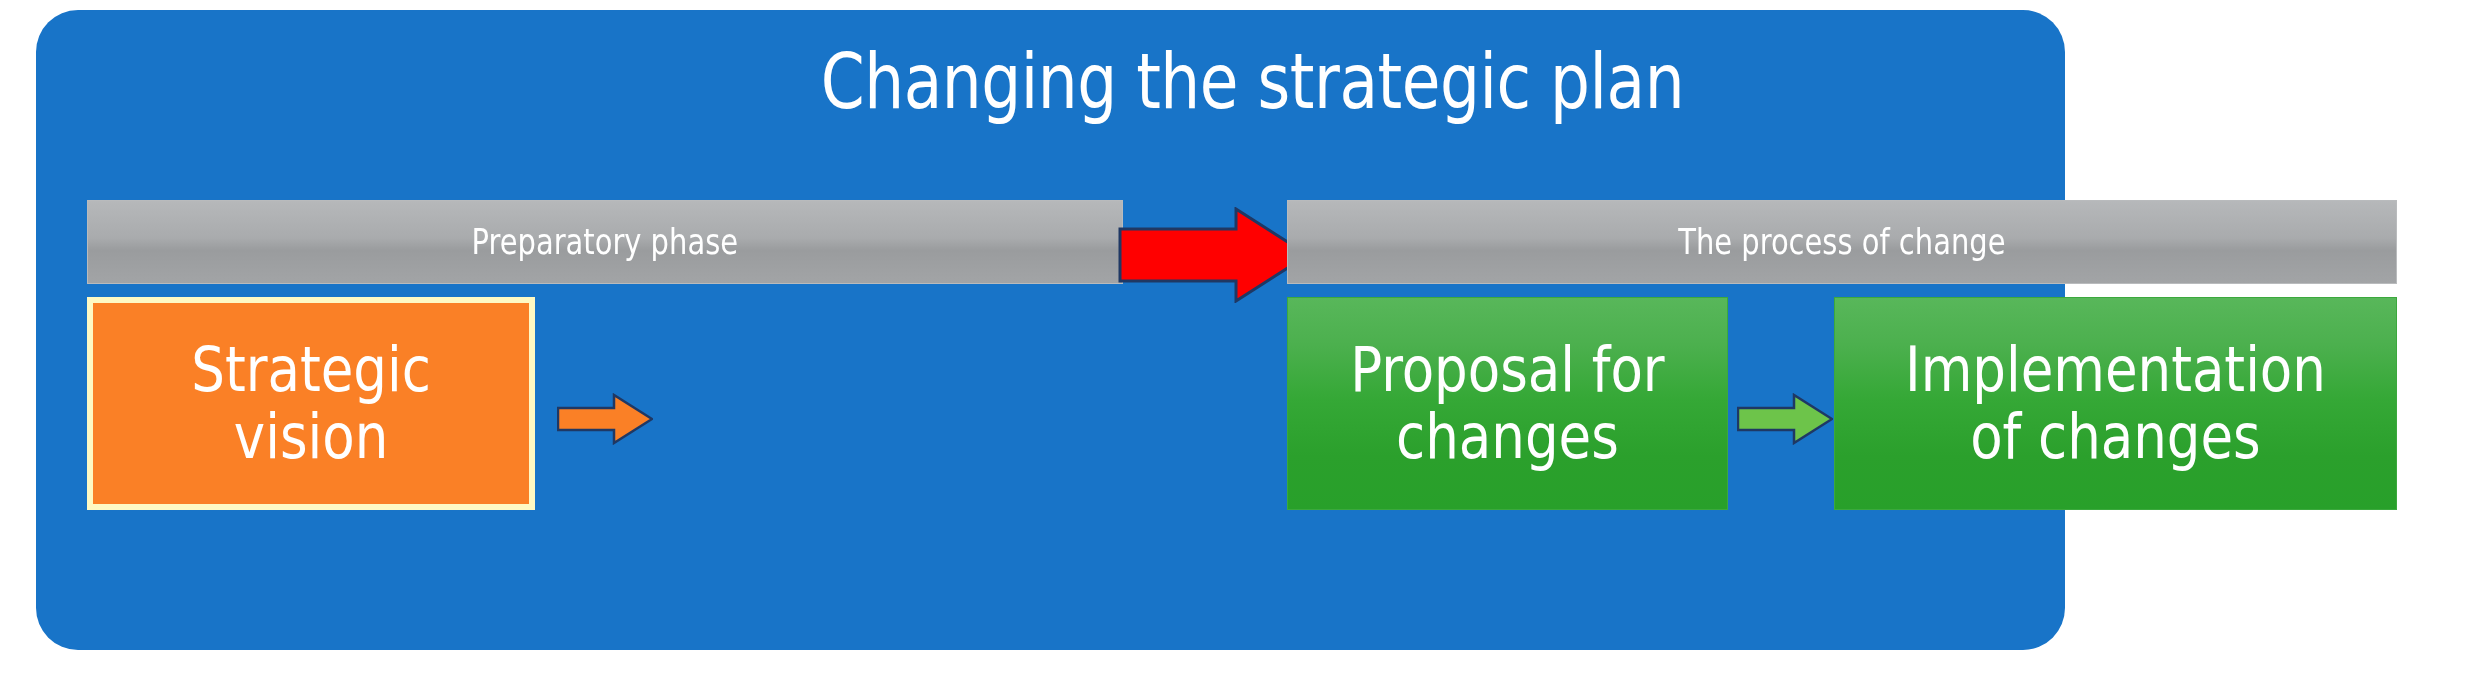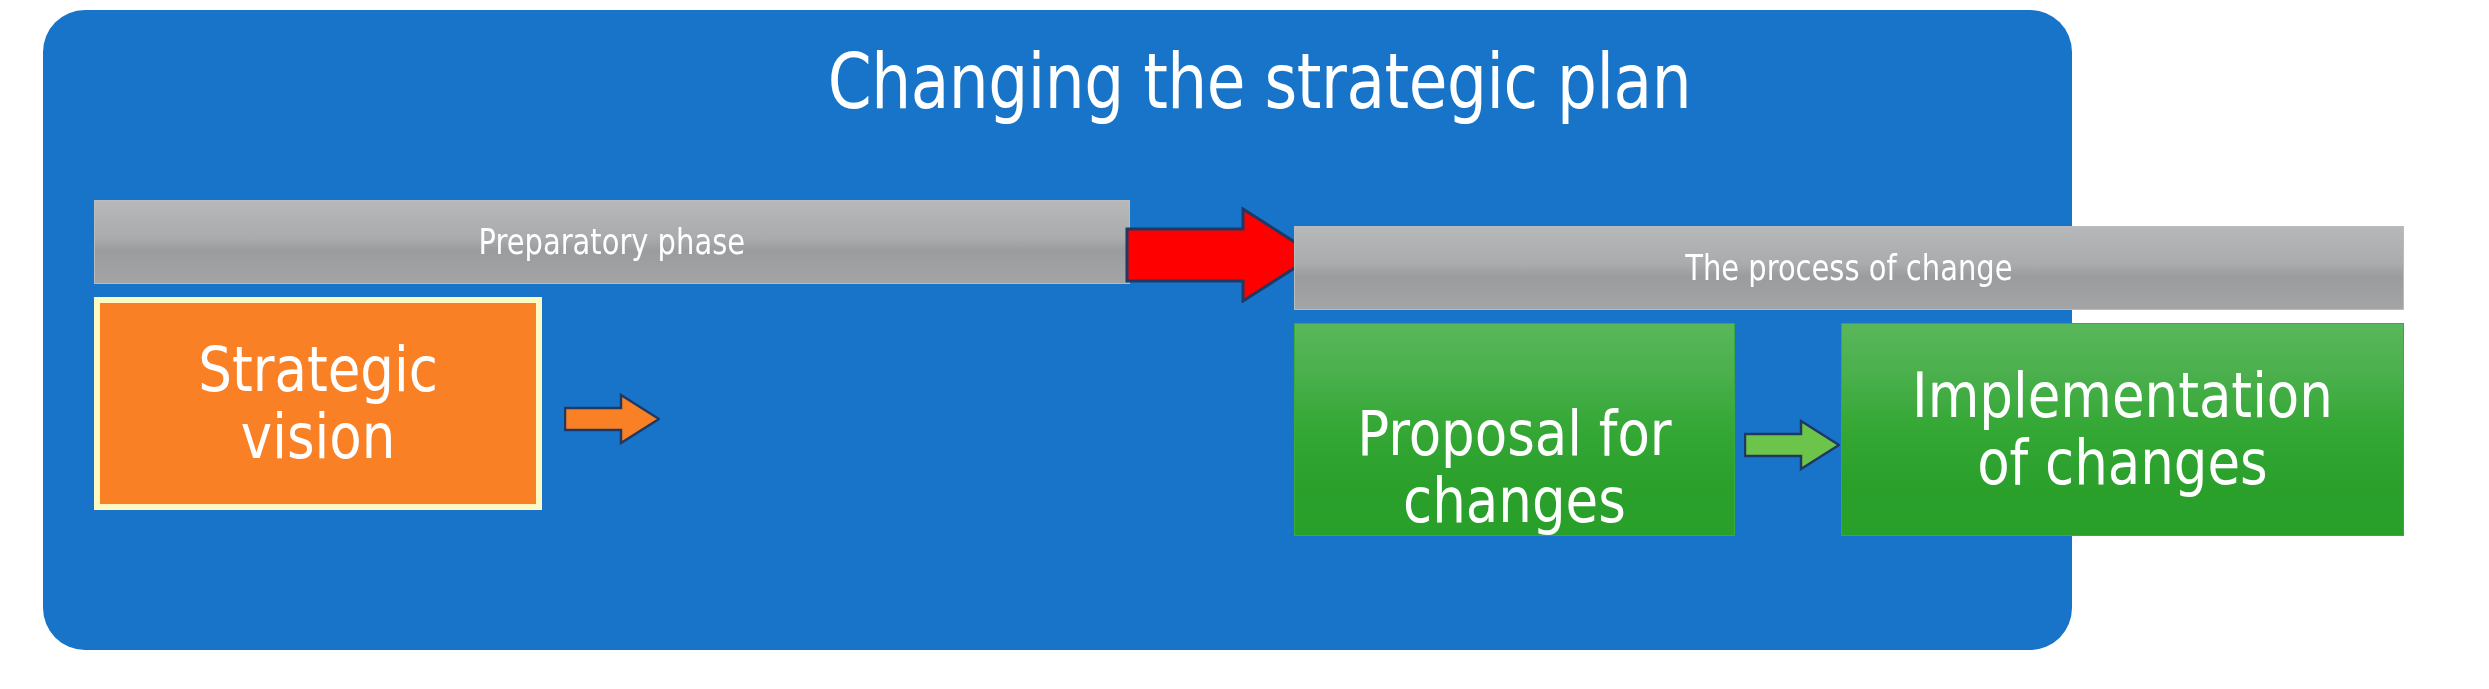--- a/index.html
+++ b/index.html
@@ -19,21 +19,21 @@
     position: absolute;
     left: 0; top: 0;
     width: 2489px;
     height: 689px;
     background: #ffffff;
   }
 
   
   .blue-panel {
     position: absolute;
-    left: 43px;
+    left: 36px;
     top: 10px;
     width: 2029px;
     height: 640px;
     background: #1874c8;
     border-radius: 42px;
     box-sizing: border-box;
   }
 
   
   .diagram-title {
@@ -51,21 +51,21 @@
     white-space: nowrap;
     transform: scaleX(0.92);
     transform-origin: center top;
   }
 
   
   .phase-group {
     position: absolute;
   }
   .phase-group.left  { left: 51px;  top: 190px; width: 992px;  height: 310px; padding-left: 44px; }
-  .phase-group.right { left: 1251px; top: 190px; width: 1110px; height: 310px; margin-top: 26px; }
+  .phase-group.right { left: 1251px; top: 190px; width: 1110px; height: 310px; }
 
   .phase-header {
     position: absolute;
     left: 0;
     top: 0;
     width: 100%;
     height: 84px;
     background: linear-gradient(to bottom, #b6b8ba 0%, #a9abad 45%, #9a9c9e 60%, #a2a4a6 100%);
     border: 1px solid #b9bbbd;
     box-sizing: border-box;
@@ -110,21 +110,21 @@
   }
   .step-box.green {
     background: linear-gradient(to bottom, #58b75a 0%, #4cb04e 22%, #35a836 48%, #2ba02c 75%, #28a02a 100%);
     border: 1px solid #3ba93d;
   }
 
   
   .phase-group.left  .step-box.box-1 { left: 0px;   width: 448px; }
   .phase-group.left  .step-box.box-2 { left: 566px; width: 426px; }
   
-  .phase-group.right .step-box.box-1 { left: 0px;   width: 441px; align-items: flex-end; }
+  .phase-group.right .step-box.box-1 { left: 0px;   width: 441px; }
   .phase-group.right .step-box.box-2 { left: 547px; width: 563px; }
 
   
   .mini-arrow {
     position: absolute;
     top: 193px;
     width: 96px;
     height: 52px;
   }
   .phase-group.left  .mini-arrow { left: 470px; }

